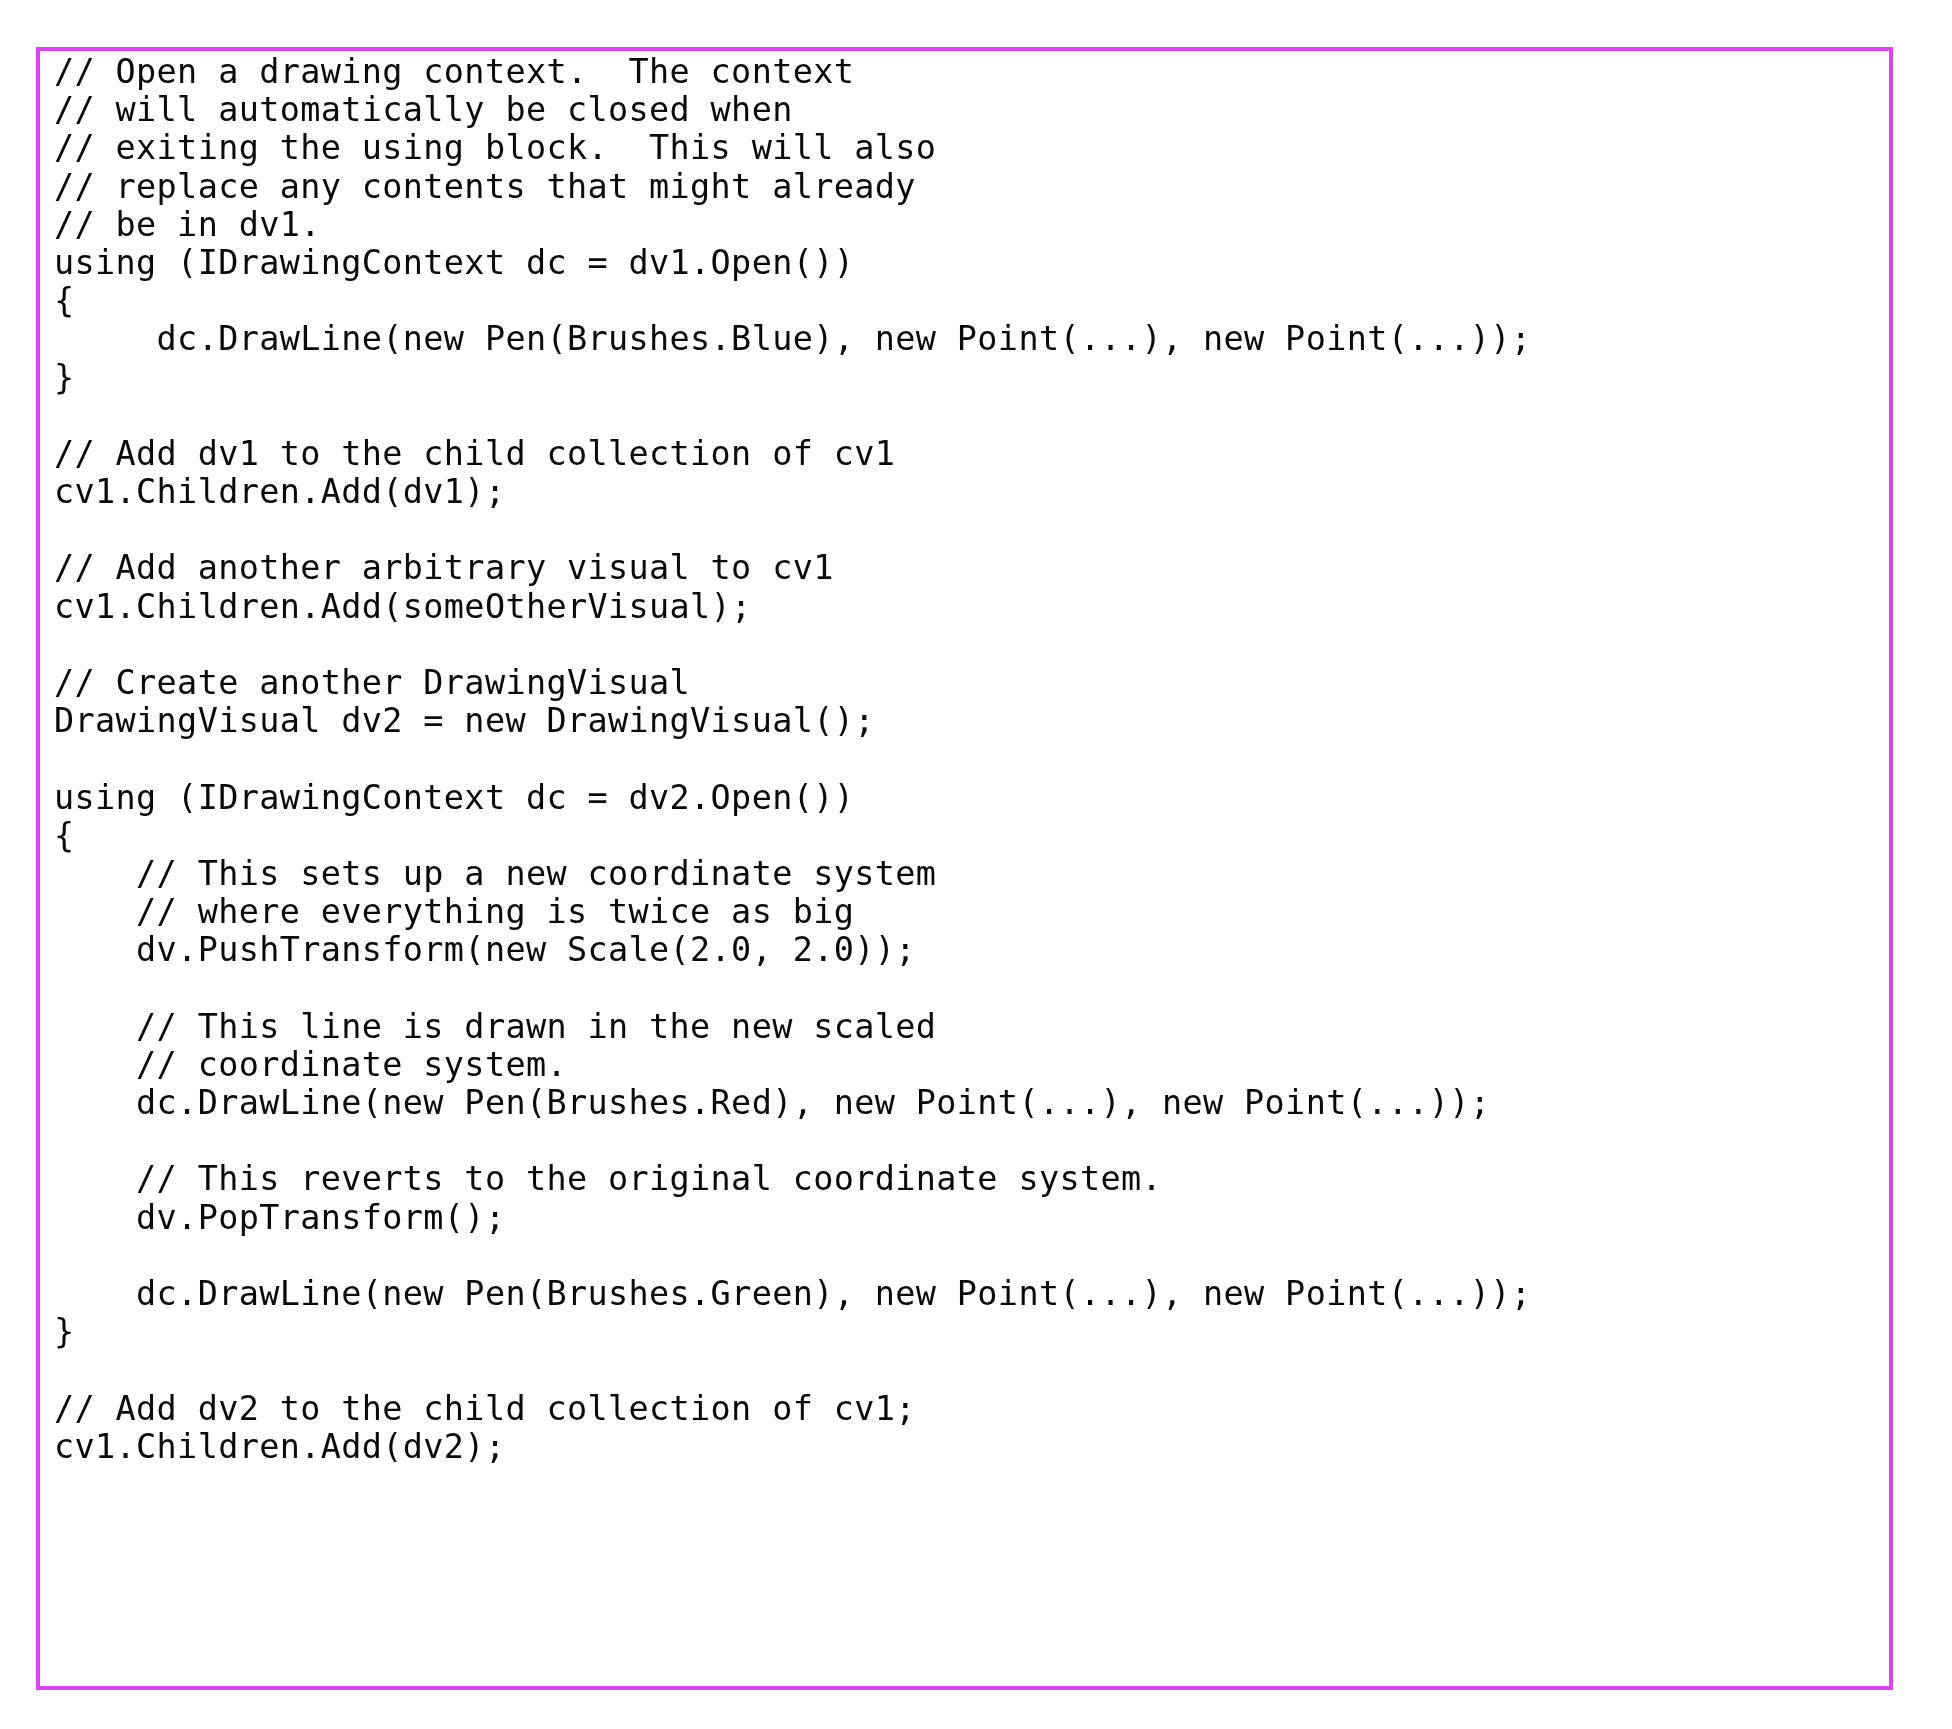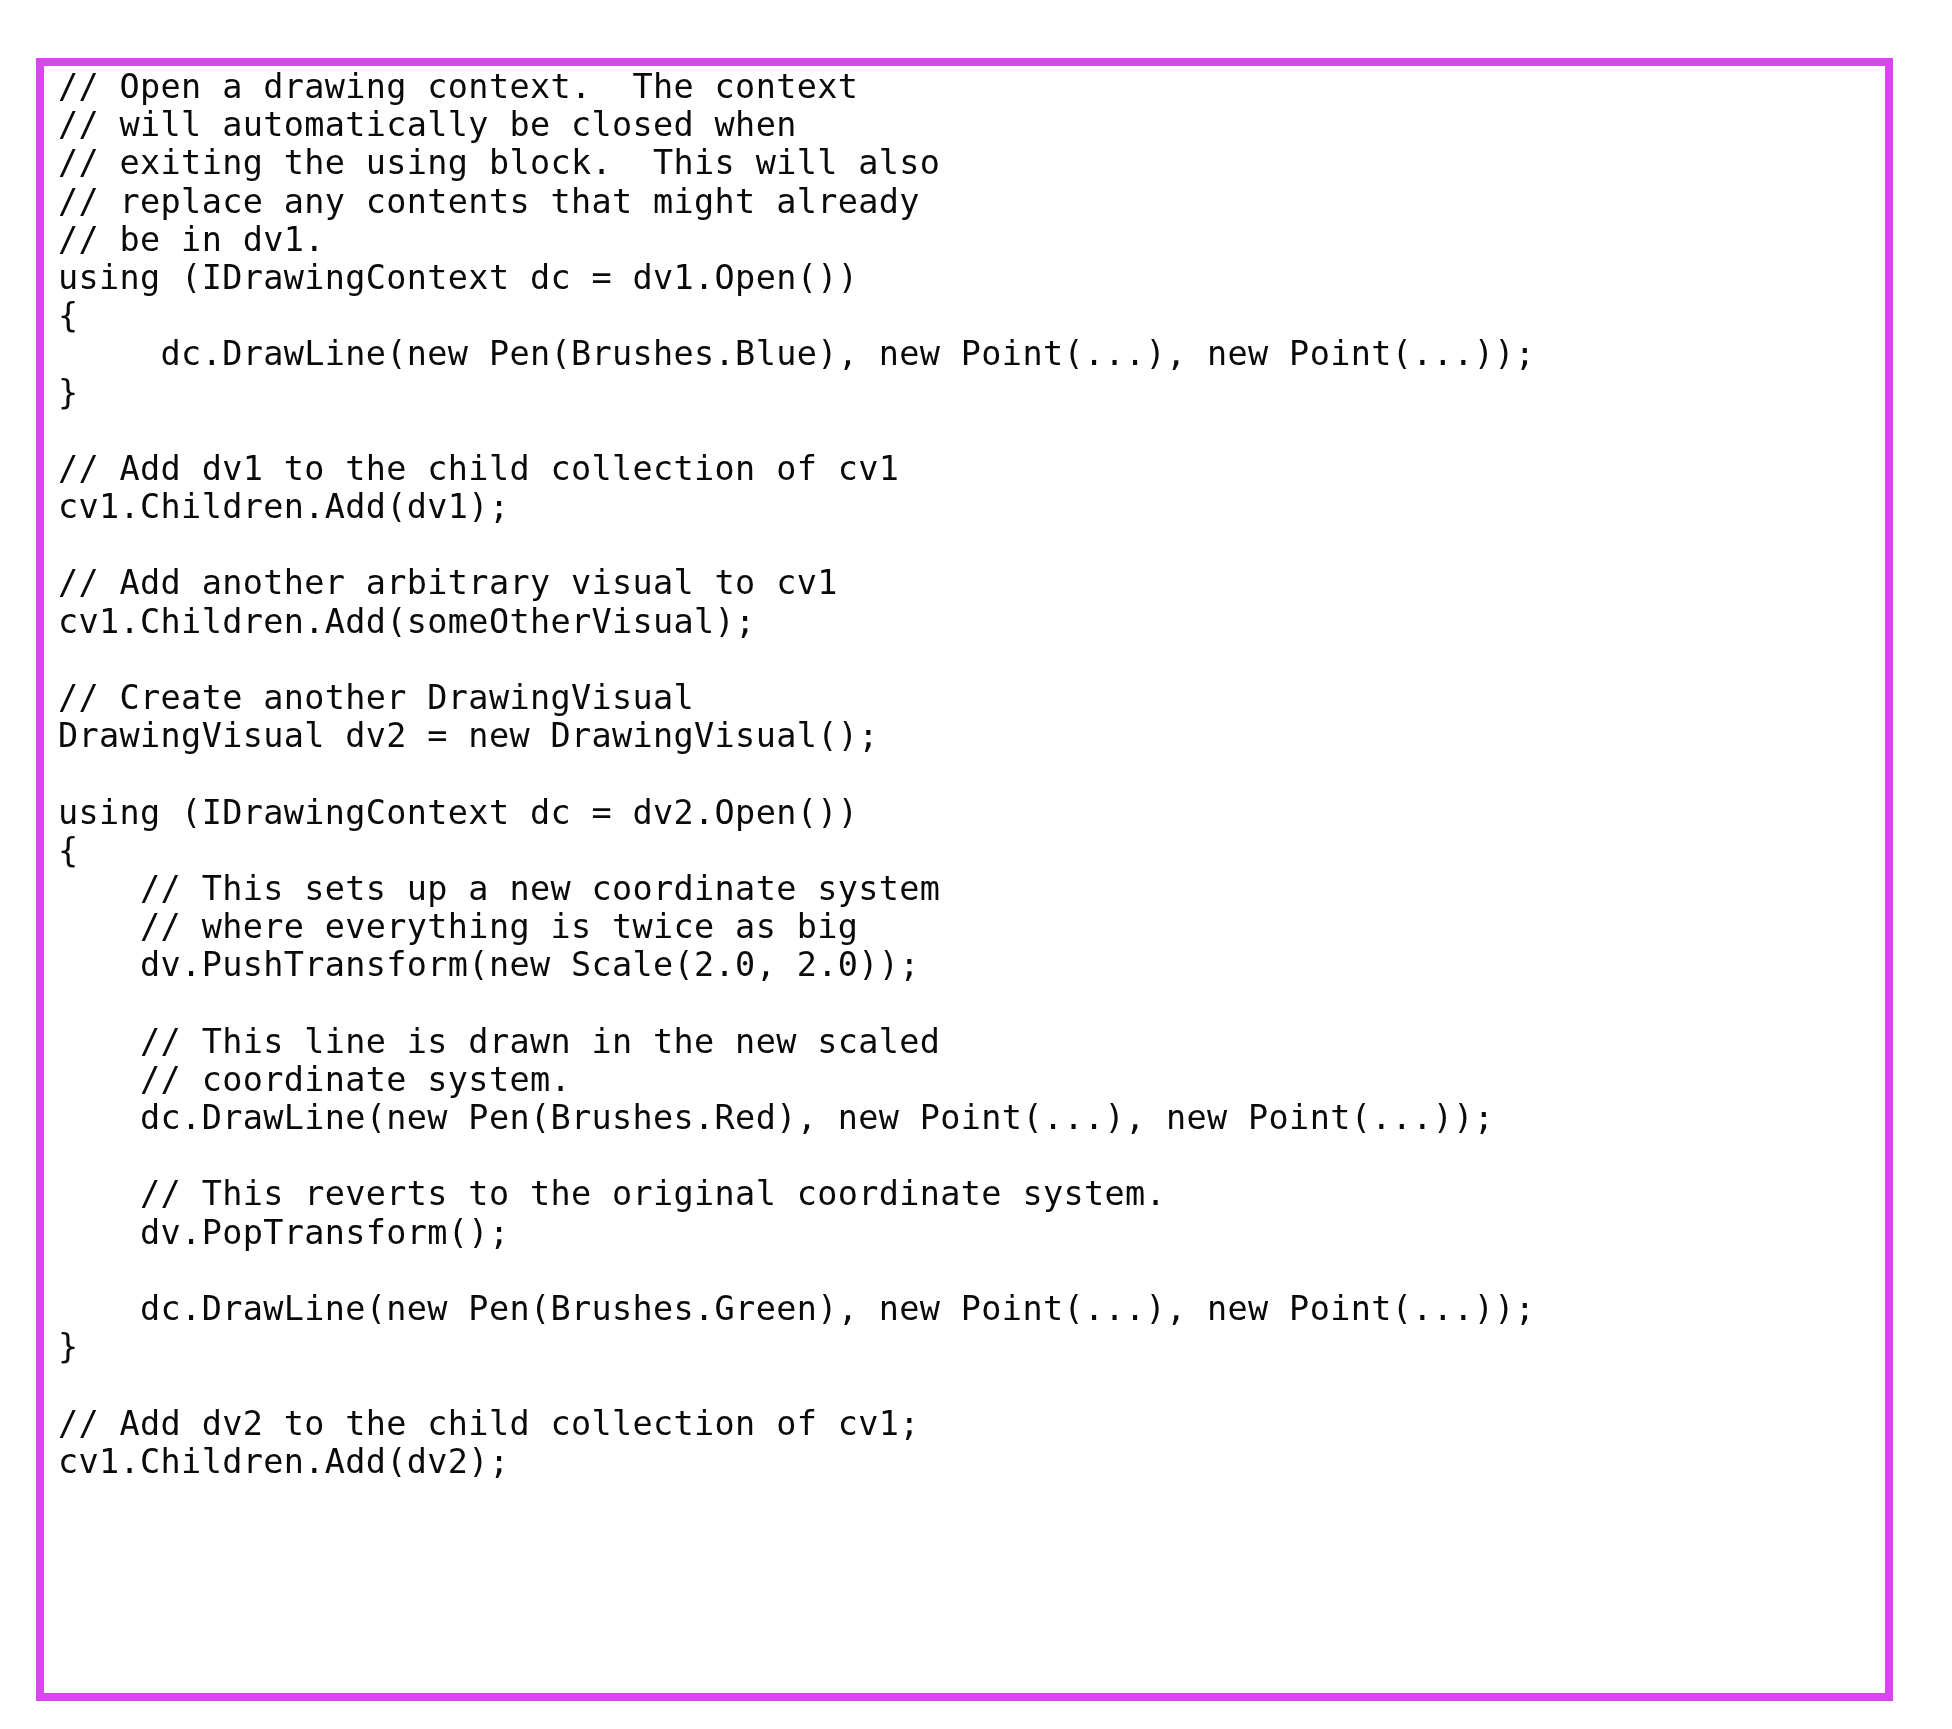--- a/index.html
+++ b/index.html
@@ -19,24 +19,24 @@
     position: relative;
     width: 1952px;
     height: 1729px;
     background: #ffffff;
   }
 
   
   #code-frame {
     position: absolute;
     left: 36px;
-    top: 58px;
+    top: 47px;
     width: 1857px;
     height: 1643px;
-    border: 8px solid #d946ef;
+    border: 4px solid #d946ef;
     box-sizing: border-box;
     background: #ffffff;
     overflow: hidden;
   }
 
   #code-listing {
     position: absolute;
     left: 14px;
     top: 2px;
     right: 0;

